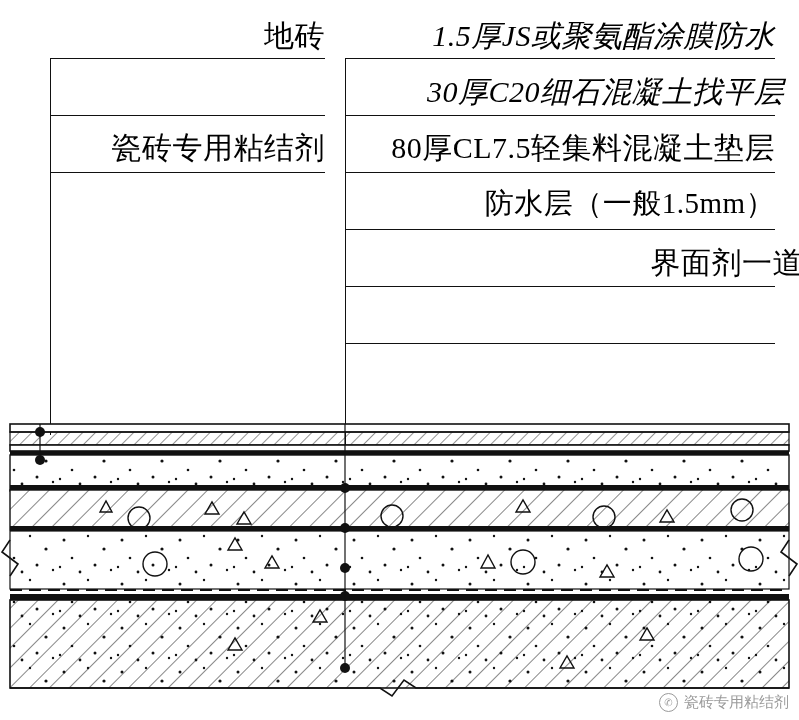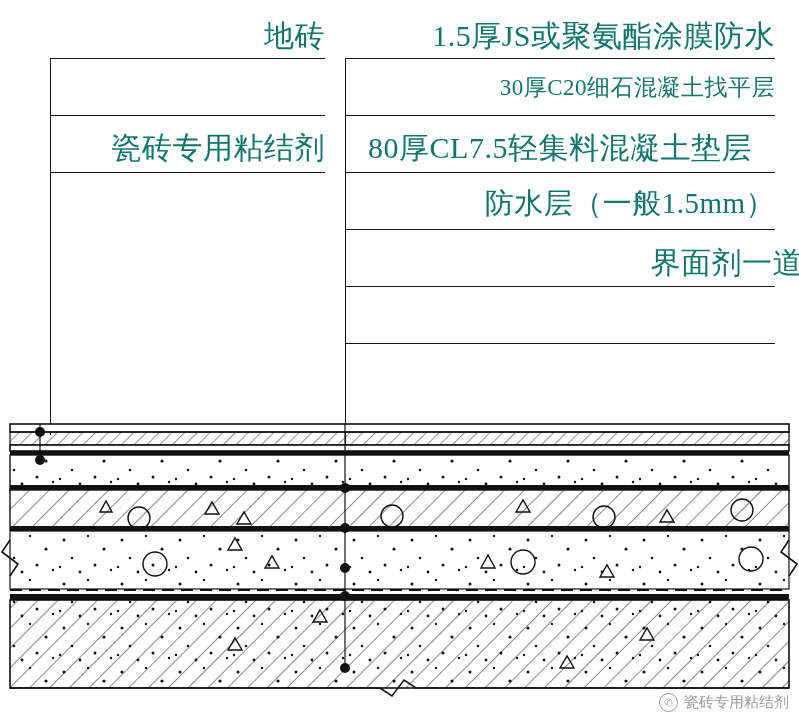--- a/index.html
+++ b/index.html
@@ -11,21 +11,21 @@
     overflow:hidden;
     position:relative;
   }
   #stage{position:absolute;left:0;top:0;width:799px;height:720px;}
 
   
   .label{
     position:absolute;
     white-space:nowrap;
     font-family:"Liberation Serif", serif;
-    color:#0f766e;
+    color:#000000;
     letter-spacing:0.5px;
   }
   .lbl-left{ text-align:right; }
   .lbl-right{ text-align:right; }
 
   .rule{
     position:absolute;
     background:#111;
     height:1px;
   }
@@ -57,25 +57,25 @@
 </head>
 <body>
 
 <div id="stage">
 
   <div class="label lbl-left" style="left:40px;top:16px;width:285px;font-size:30px;">地砖</div>
 
 
   <div class="label lbl-left" style="left:40px;top:128px;width:285px;font-size:30px;">瓷砖专用粘结剂</div>
 
-  <div class="label lbl-right" style="left:345px;top:16px;width:430px;font-size:30px;">1.5厚JS或聚氨酯涂膜防水</div>
-
-  <div class="label lbl-right" style="left:345px;top:72px;width:430px;font-size:23px;">30厚C20细石混凝土找平层</div>
-
-  <div class="label lbl-right" style="left:345px;top:128px;width:430px;font-size:30px;text-align:center;">80厚CL7.5轻集料混凝土垫层</div>
+  <div class="label lbl-right" style="left:345px;top:16px;width:430px;font-size:30px;font-style:italic;">1.5厚JS或聚氨酯涂膜防水</div>
+
+  <div class="label lbl-right" style="left:354px;top:72px;width:430px;font-size:30px;font-style:italic;">30厚C20细石混凝土找平层</div>
+
+  <div class="label lbl-right" style="left:345px;top:128px;width:430px;font-size:30px;">80厚CL7.5轻集料混凝土垫层</div>
 
   <div class="label lbl-right" style="left:345px;top:184px;width:430px;font-size:29px;">防水层（一般1.5mm）</div>
 
   <div class="label lbl-right" style="left:345px;top:243px;width:430px;font-size:30px;padding-left:28px;">界面剂一道</div>
 
 
   <div class="rule" style="left:50px;top:58px;width:275px;"></div>
   <div class="rule" style="left:50px;top:115px;width:275px;"></div>
   <div class="rule" style="left:50px;top:172px;width:275px;"></div>
 

